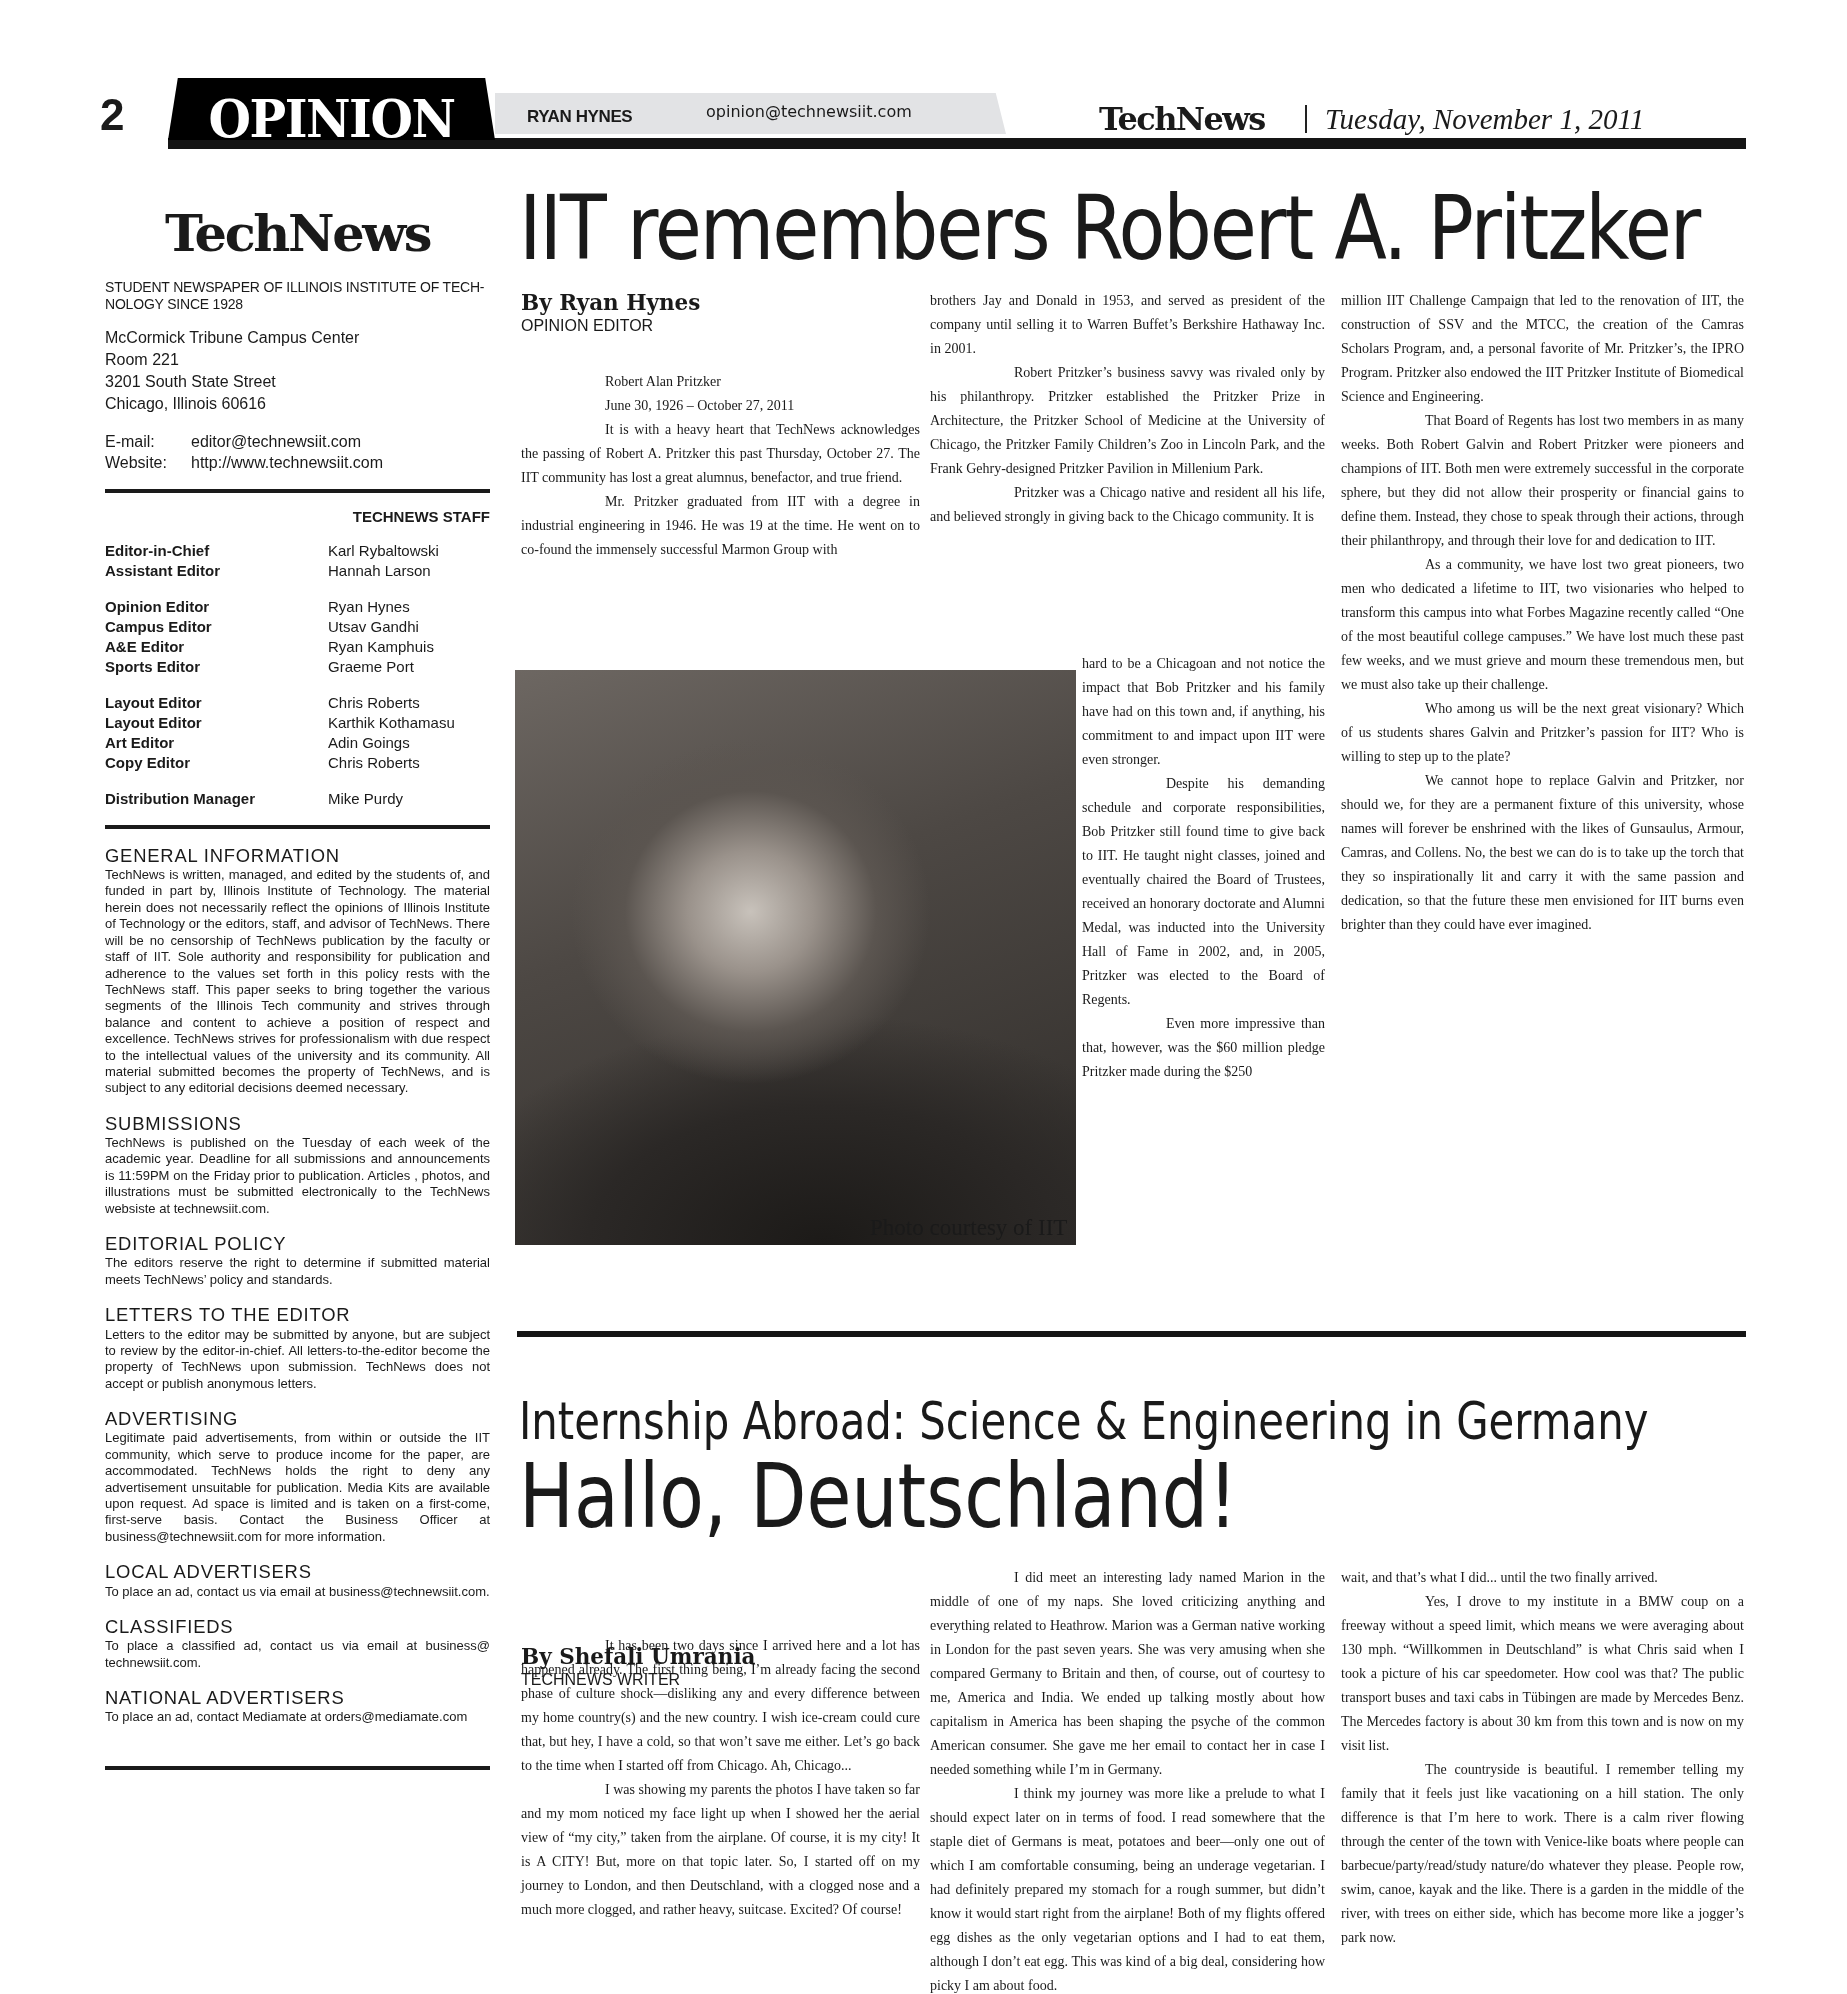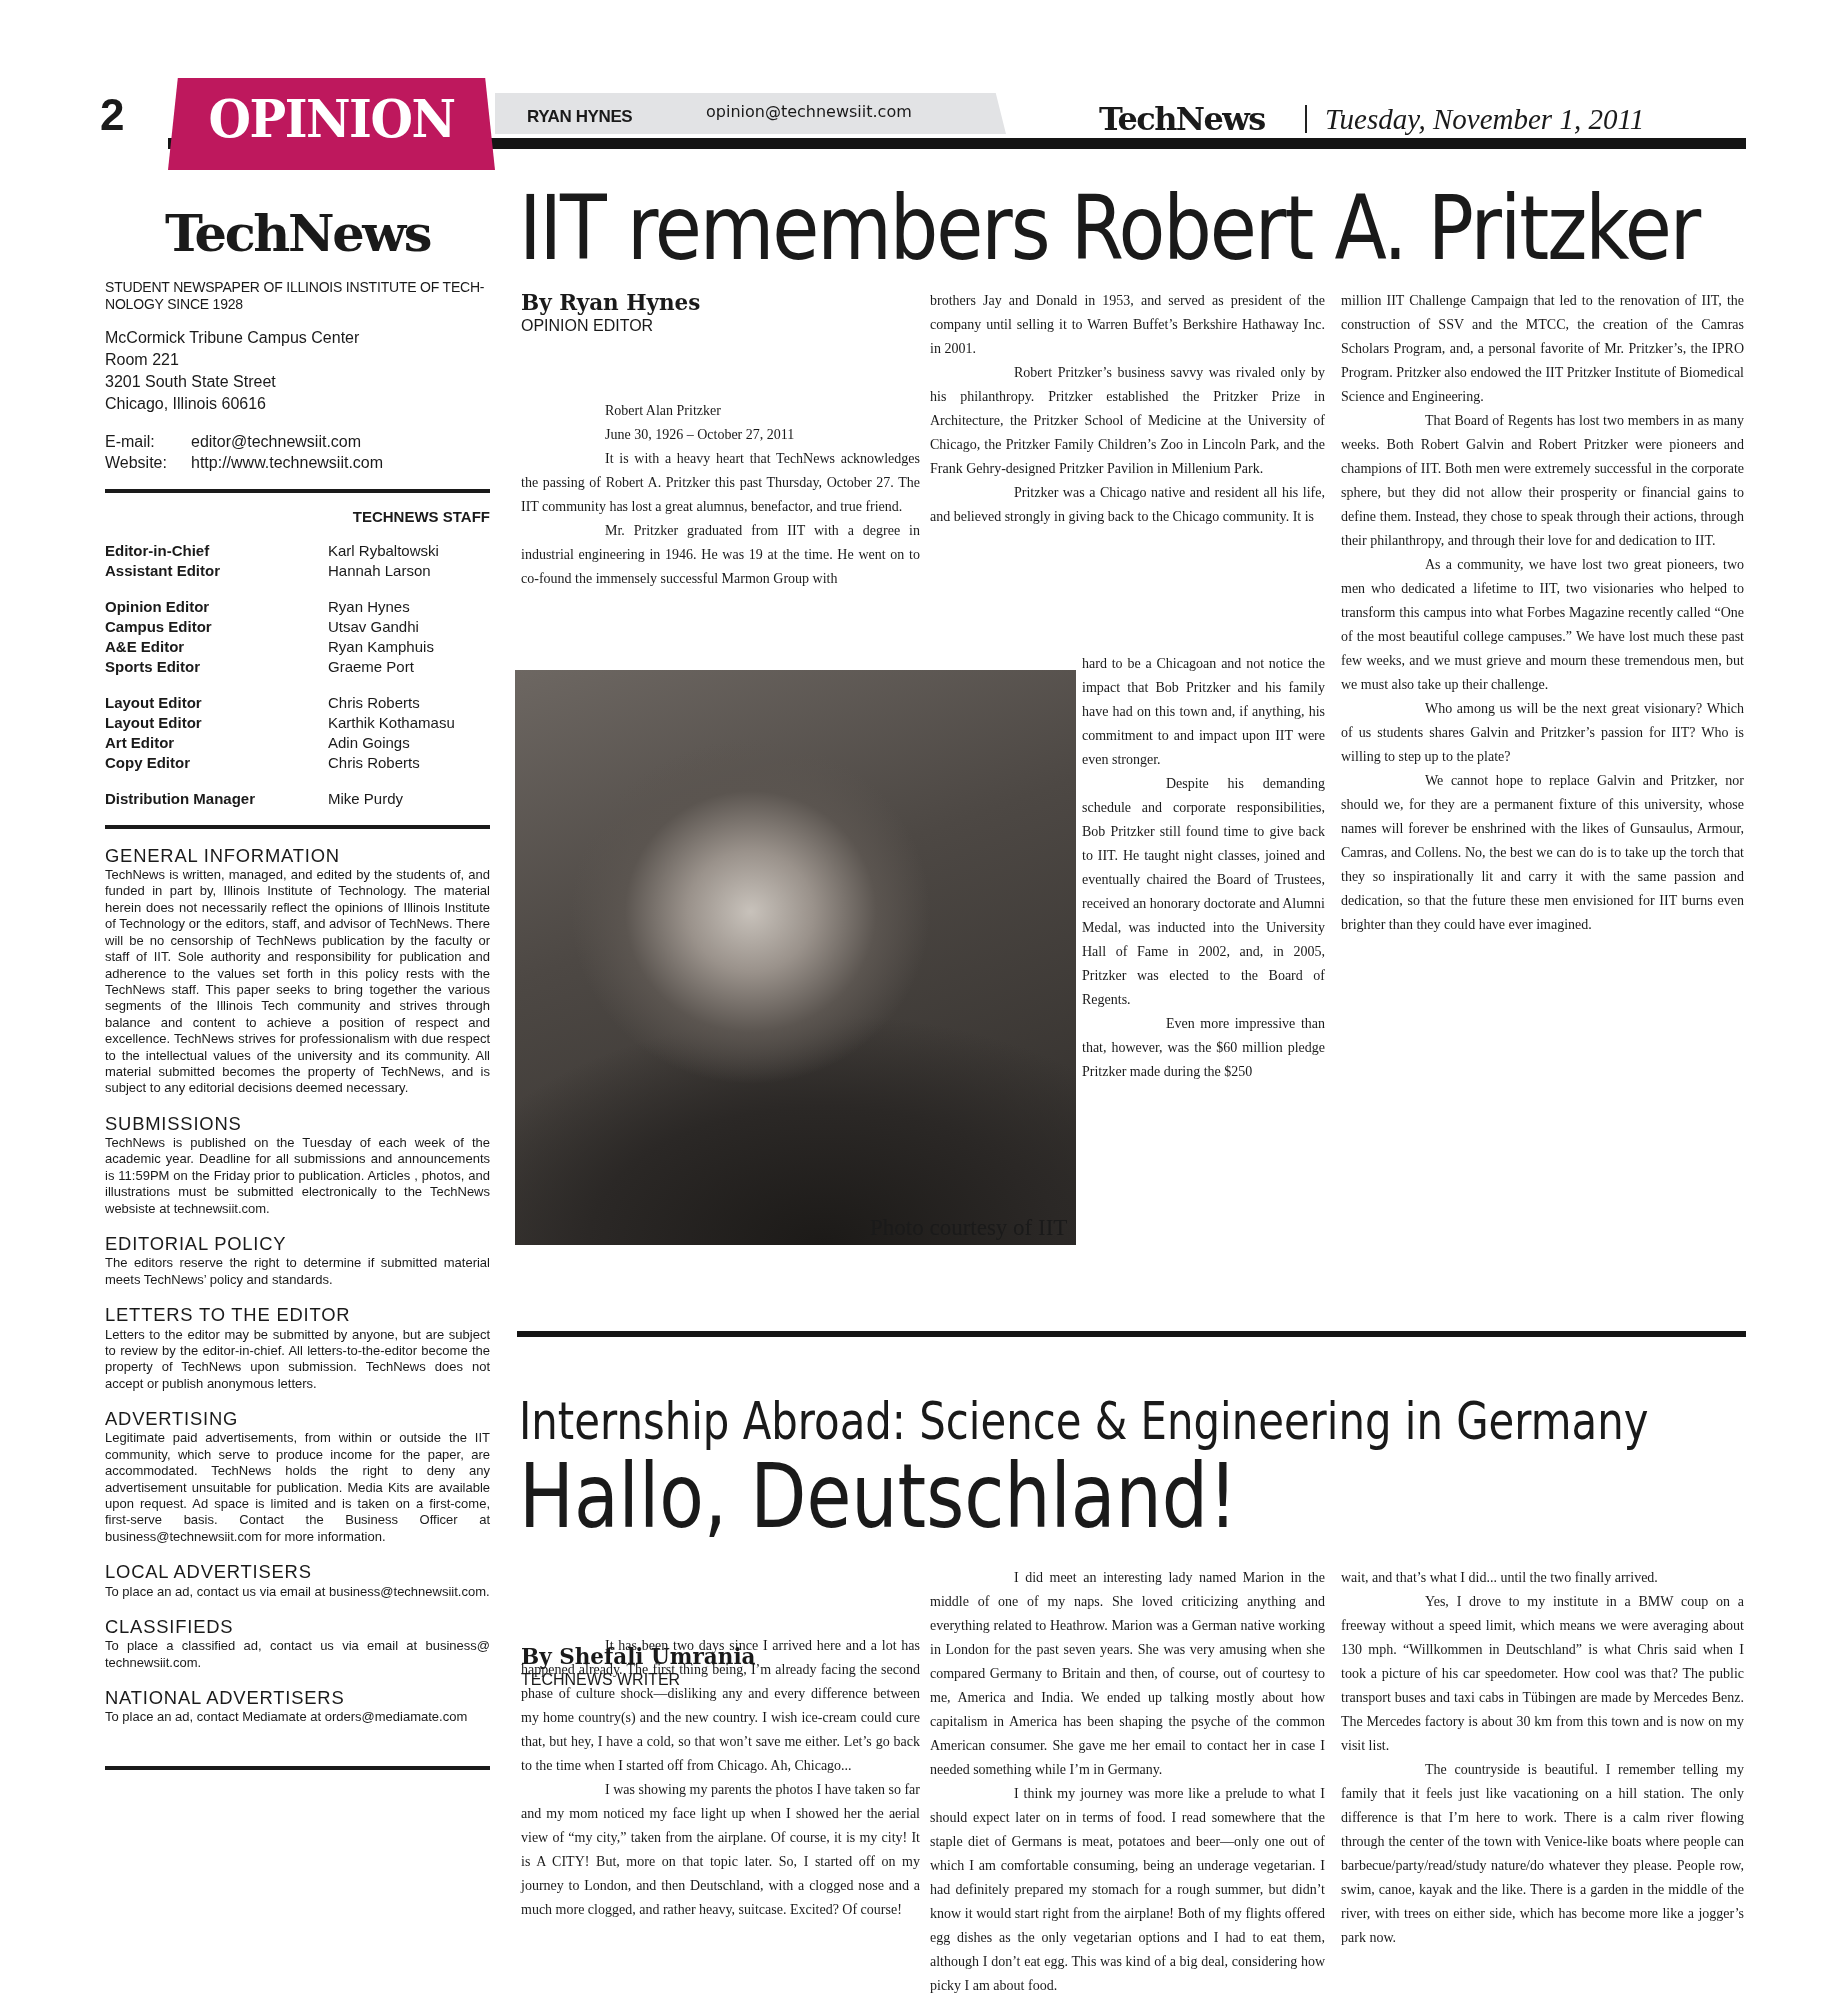--- a/index.html
+++ b/index.html
@@ -1,20 +1,20 @@
 <!DOCTYPE html>
 <html style="font-size:6.4px"><head>
 <meta charset="utf-8">
 <style>
   html, body { margin: 0; padding: 0; background: #ffffff; }
   body { width: 1848px; height: 2856px; position: relative; overflow: hidden; color: #1a1a1a; }
 
   
   .page-num { position: absolute; left: 100px; top: 90px; font-family: "Liberation Sans", sans-serif; font-size: 44px; font-weight: bold; }
-  .section-tab { position: absolute; left: 168px; top: 78px; width: 327px; height: 92px; background: #be185d;
+  .section-tab { position: absolute; left: 168px; top: 78px; width: 327px; height: 62px; background: #000000;
                  clip-path: polygon(3% 0, 97% 0, 100% 100%, 0 100%); }
   .section-tab span { position: absolute; left: 0; right: 0; top: 8.8px; text-align: center; color: #fff;
                       font-family: "DejaVu Serif", serif; font-weight: bold; font-size: 53px; letter-spacing: -1.6px; transform: scaleX(0.92); }
   .header-band { position: absolute; left: 495px; top: 93px; width: 511px; height: 41px; background: #e2e3e5;
                  clip-path: polygon(0 0, 98% 0, 100% 100%, 0 100%); }
   .header-rule { position: absolute; left: 168px; top: 138px; width: 1578px; height: 11.2px; background: #151515; }
   .editor-name { position: absolute; left: 527px; top: 107px; font-family: "Liberation Sans", sans-serif; font-size: 17px; font-weight: bold; letter-spacing: -0.4px; }
   .editor-email { position: absolute; left: 706px; top: 102px; font-family: "DejaVu Sans", sans-serif; font-size: 16px; }
   .hdr-brand { position: absolute; left: 1099px; top: 100px; font-family: "DejaVu Serif", serif; font-weight: bold; font-size: 32px; letter-spacing: -1.6px; }
   .hdr-sep { position: absolute; left: 1305px; top: 105px; width: 1.6px; height: 28px; background: #222; }
@@ -172,21 +172,21 @@
   <div class="sb-rule" style="margin-top:40px;"></div>
 </div>
 
 <div class="headline1">IIT remembers Robert A. Pritzker</div>
 
 <div style="position:absolute; left:521px; top:290px; width:399px;">
   <div class="byline">By Ryan Hynes</div>
   <div class="byline-role">OPINION EDITOR</div>
 </div>
 
-<div class="col" style="left:521px; top:370px; width:399px;margin-top:29px;">
+<div class="col" style="left:521px; top:370px; width:399px;">
   <p>Robert Alan Pritzker</p>
   <p>June 30, 1926 – October 27, 2011</p>
   <p>It is with a heavy heart that TechNews acknowledges the passing of Robert A. Pritzker this past Thursday, October 27. The IIT community has lost a great alumnus, benefactor, and true friend.</p>
   <p>Mr. Pritzker graduated from IIT with a degree in industrial engineering in 1946. He was 19 at the time. He went on to co-found the immensely successful Marmon Group with</p>
 </div>
 
 <div class="photo"></div>
 <div class="photo-caption">Photo courtesy of IIT</div>
 
 <div class="col" style="left:930px; top:289px; width:395px;">

